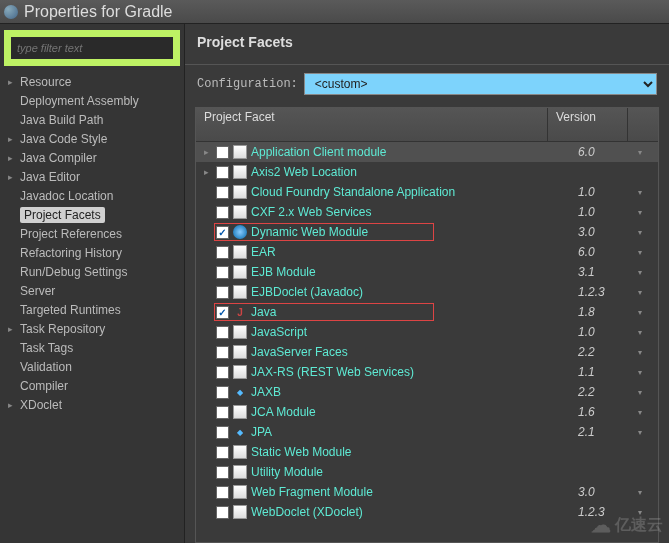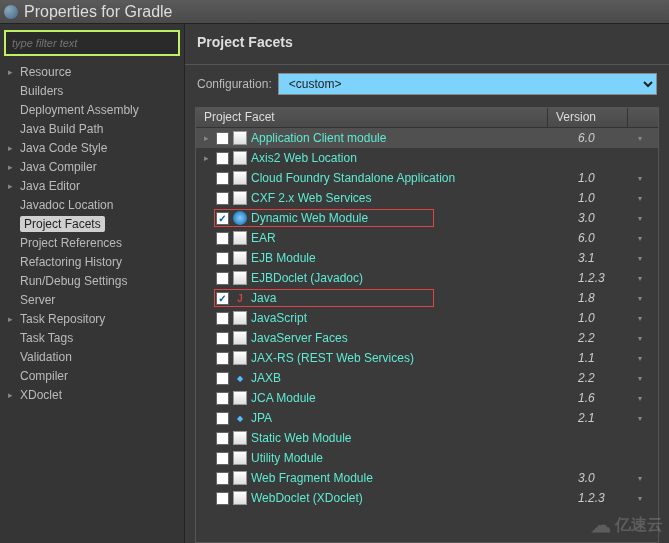--- a/index.html
+++ b/index.html
@@ -35,21 +35,21 @@
 .sidebar {
   width: 185px;
   background: #353535;
   border-right: 1px solid #222;
   padding: 6px 4px;
 }
 .filter-box {
   width: 100%;
   height: 20px;
   background: #2a2a2a;
-  border: 2px solid #bef264;
+  border: 7px solid #bef264;
   outline: none;
   color: #888;
   font-style: italic;
   padding: 11px 6px;
   font-size: 11px;
   margin-bottom: 6px;
 }
 .nav-item {
   display: flex;
   align-items: center;
@@ -83,42 +83,42 @@
   font-weight: bold;
   color: #ddd;
   border-bottom: 1px solid #555;
 }
 .config-row {
   display: flex;
   align-items: center;
   gap: 6px;
   padding: 8px 12px;
 }
-.config-label { color: #bbb; }
+.config-label { color: #bbb; font-family: Liberation Mono, monospace; }
 .config-select {
   flex: 1;
   height: 22px;
   background: #7dd3fc;
   border: 1px solid #888;
   color: #222;
   font-size: 12px;
   padding: 0 6px;
 }
 .table {
   flex: 1;
   margin: 4px 10px 0 10px;
   border: 1px solid #555;
   background: #3a3a3a;
   overflow: hidden;
 }
 .thead {
   display: flex;
   background: linear-gradient(#555,#4a4a4a);
   border-bottom: 1px solid #333;
-  height: 20px;
+  height: 34px;
 }
 .th {
   padding: 2px 8px;
   color: #ddd;
   font-size: 12px;
   border-right: 1px solid #333;
 }
 .th.facet { flex: 1; }
 .th.version { width: 80px; }
 .th.last { width: 30px; border-right: none; }
@@ -194,24 +194,20 @@
 <div class="main">
   <div class="sidebar">
     <input class="filter-box" placeholder="type filter text" style="">
     <div id="nav-list">
         <div class="nav-item">
           <span class="exp">▸</span>
           <span>Resource</span>
         </div>
         <div class="nav-item">
           <span class="exp"></span>
-          <span>Builders</span>
-        </div>
-        <div class="nav-item">
-          <span class="exp"></span>
           <span>Deployment Assembly</span>
         </div>
         <div class="nav-item">
           <span class="exp"></span>
           <span>Java Build Path</span>
         </div>
         <div class="nav-item">
           <span class="exp">▸</span>
           <span>Java Code Style</span>
         </div>
@@ -239,20 +235,24 @@
           <span class="exp"></span>
           <span>Refactoring History</span>
         </div>
         <div class="nav-item">
           <span class="exp"></span>
           <span>Run/Debug Settings</span>
         </div>
         <div class="nav-item">
           <span class="exp"></span>
           <span>Server</span>
+        </div>
+        <div class="nav-item">
+          <span class="exp"></span>
+          <span>Targeted Runtimes</span>
         </div>
         <div class="nav-item">
           <span class="exp">▸</span>
           <span>Task Repository</span>
         </div>
         <div class="nav-item">
           <span class="exp"></span>
           <span>Task Tags</span>
         </div>
         <div class="nav-item">

